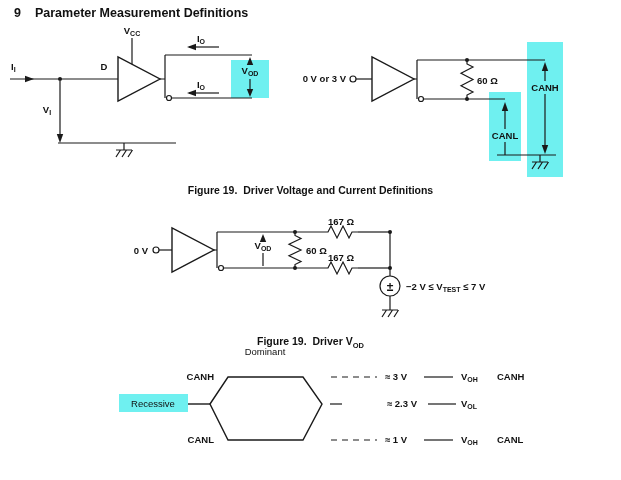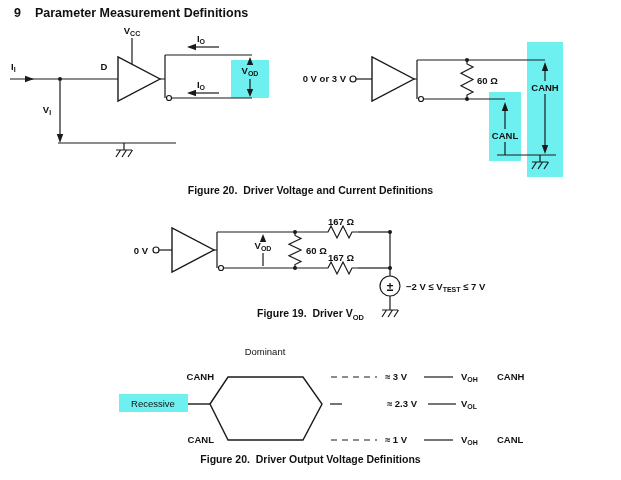--- a/index.html
+++ b/index.html
@@ -188,17 +188,16 @@
       <text class="lbl" x="461" y="407"><tspan>V</tspan><tspan class="sub" dy="2">OL</tspan></text>
 
       <line class="dash" x1="331" y1="440" x2="377" y2="440"></line>
       <text class="lbl" x="396" y="443" text-anchor="middle">≈ 1 V</text>
       <line class="wire" x1="424" y1="440" x2="453" y2="440"></line>
       <text class="lbl" x="461" y="443"><tspan>V</tspan><tspan class="sub" dy="2">OH</tspan></text>
       <text class="lbl" x="497" y="443">CANL</text>
     </g>
   </svg>
 
-  <div class="caption" style="top:184px">Figure 20.  Driver Voltage and Current Definitions</div>
-  <div class="caption" style="top:307px"><span>Figure 19.  Driver V</span><sub>OD</sub></div>
-  <div class="caption" style="top:453px">Figure 20.  Driver Output Voltage Definitions</div>
+  <div class="caption" style="top:184px">Figure 19.  Driver Voltage and Current Definitions</div>
+  <div class="caption" style="top:335px"><span>Figure 19.  Driver V</span><sub>OD</sub></div>
 
 </div>
 
 </body></html>

